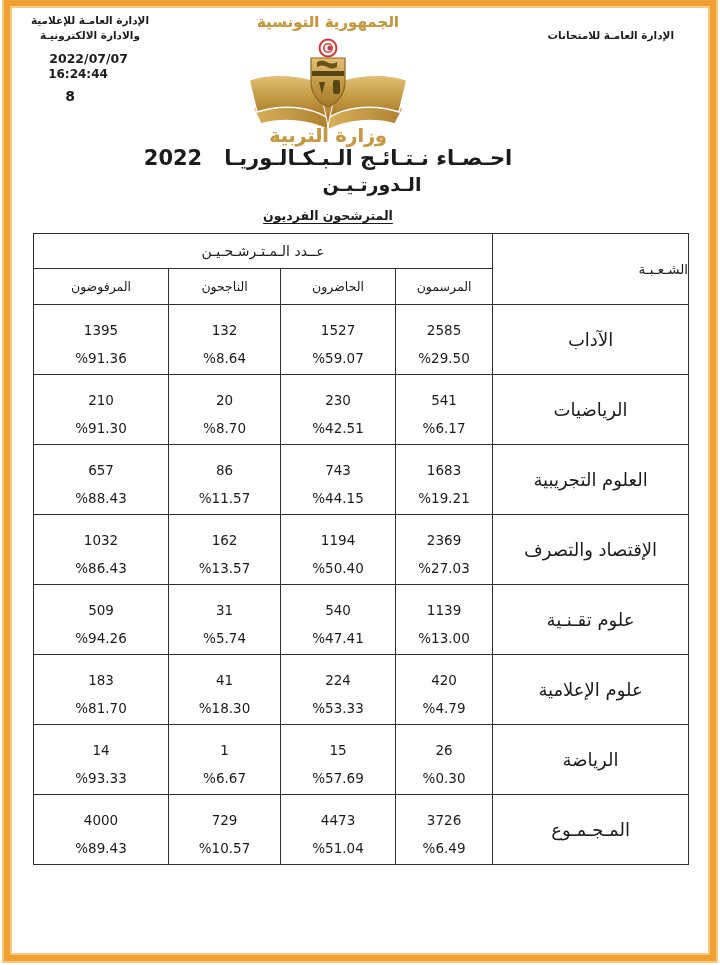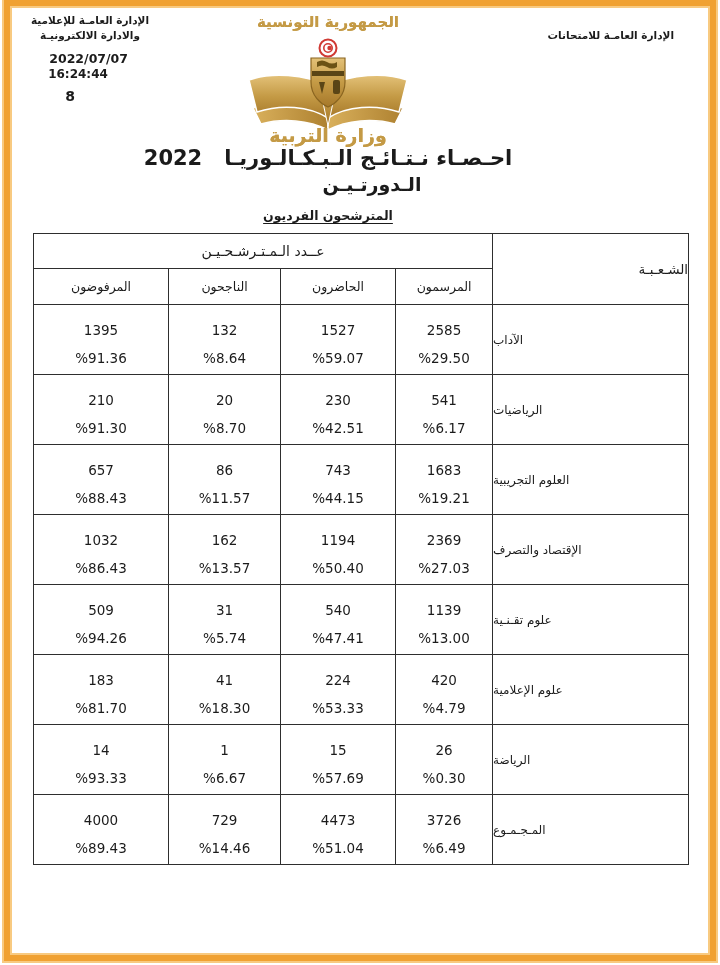--- a/index.html
+++ b/index.html
@@ -53,21 +53,21 @@
   }
   tr.h1{height:35px;}
   tr.h2{height:36px;}
   th.span-h{font-size:14px;text-align:center;}
   th.section-h{font-size:13.5px;text-align:right;padding-right:28px;}
   tr.h2 th{font-size:12.5px;text-align:center;padding-top:0;}
   tbody tr{height:70px;}
   td.num{text-align:center;vertical-align:top;font-size:13.5px;}
   td.num .count{display:block;margin-top:9px;}
   td.num .pct{display:block;margin-top:12px;direction:ltr;unicode-bidi:isolate;}
-  td.section{text-align:left;padding-right:24px;font-size:12px;margin-top:36px;}
+  td.section{text-align:center;padding-right:24px;font-size:18px;margin-top:36px;}
 </style>
 </head>
 <body>
 
 <div class="frame"></div>
 
 <div class="dept-left">
   <div>الإدارة العامـة للإعلامية</div>
   <div>والادارة الالكترونيـة</div>
 </div>
@@ -302,21 +302,21 @@
     <td class="num">
       <span class="count">3726</span>
       <span class="pct">%6.49</span>
     </td>
     <td class="num">
       <span class="count">4473</span>
       <span class="pct">%51.04</span>
     </td>
     <td class="num">
       <span class="count">729</span>
-      <span class="pct">%14.46</span>
+      <span class="pct">%10.57</span>
     </td>
     <td class="num">
       <span class="count">4000</span>
       <span class="pct">%89.43</span>
     </td>
   </tr>
 </tbody>
 </table>
 
 </body></html>

